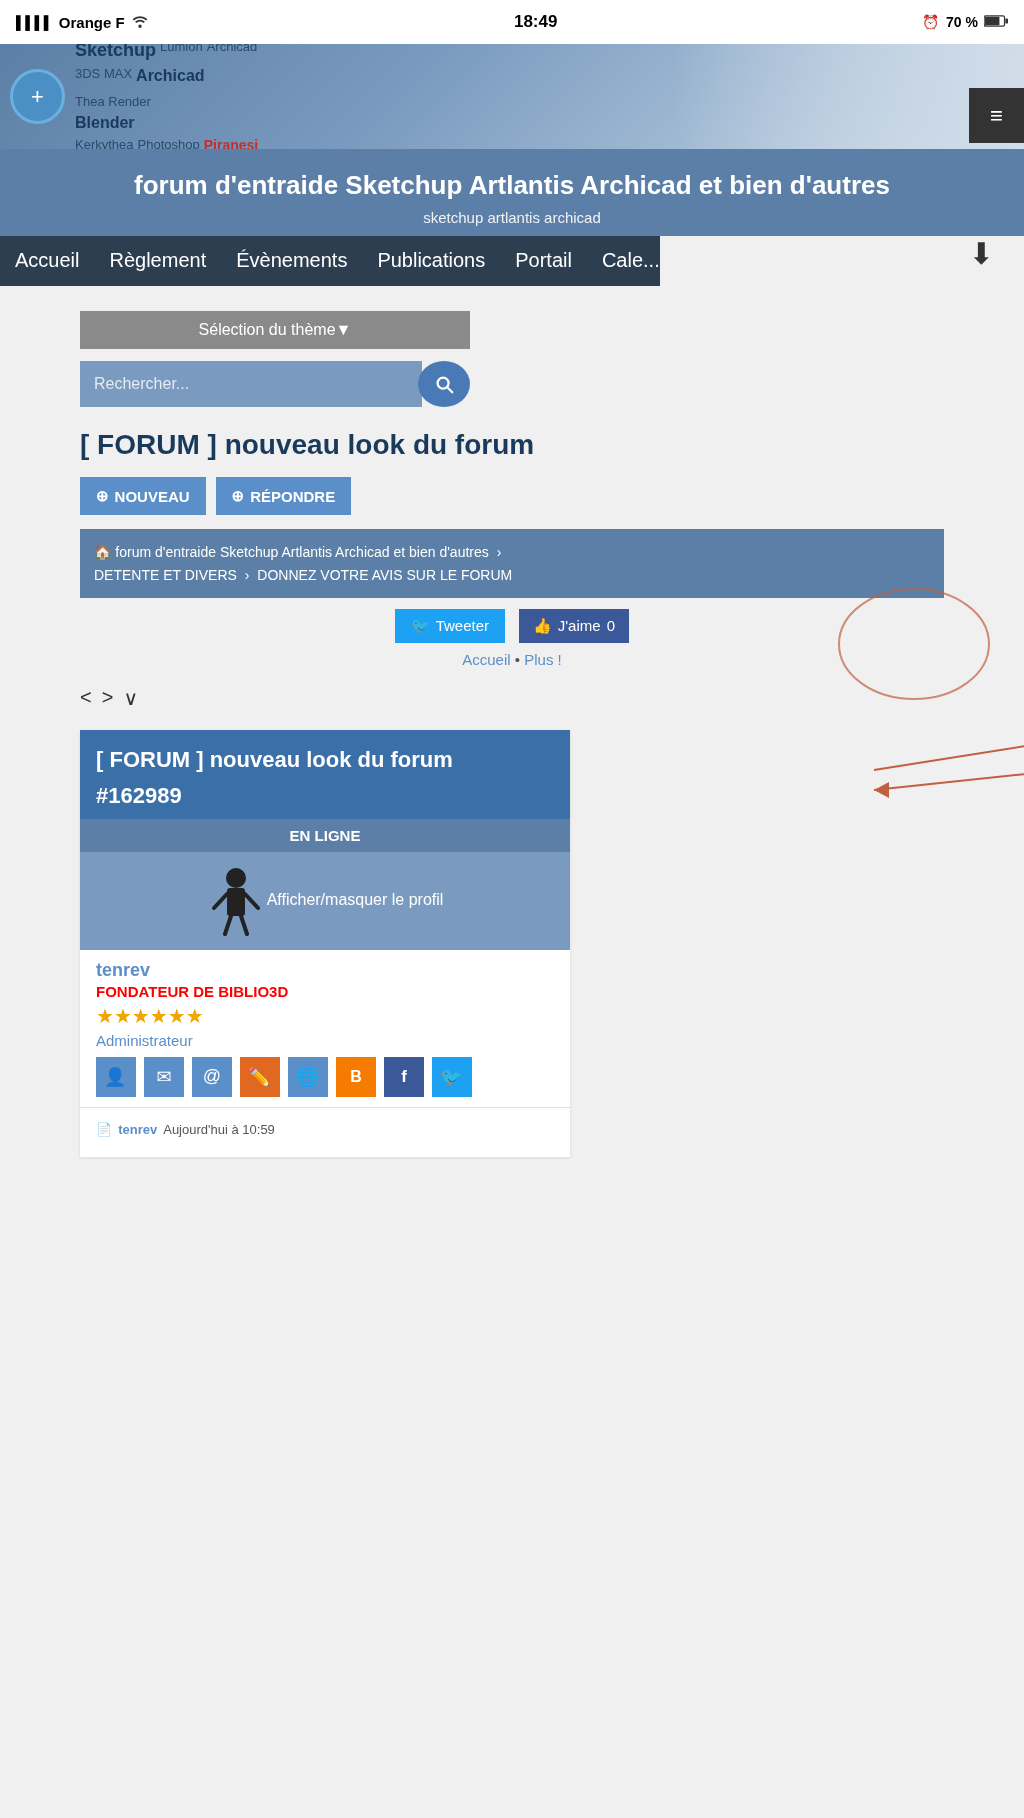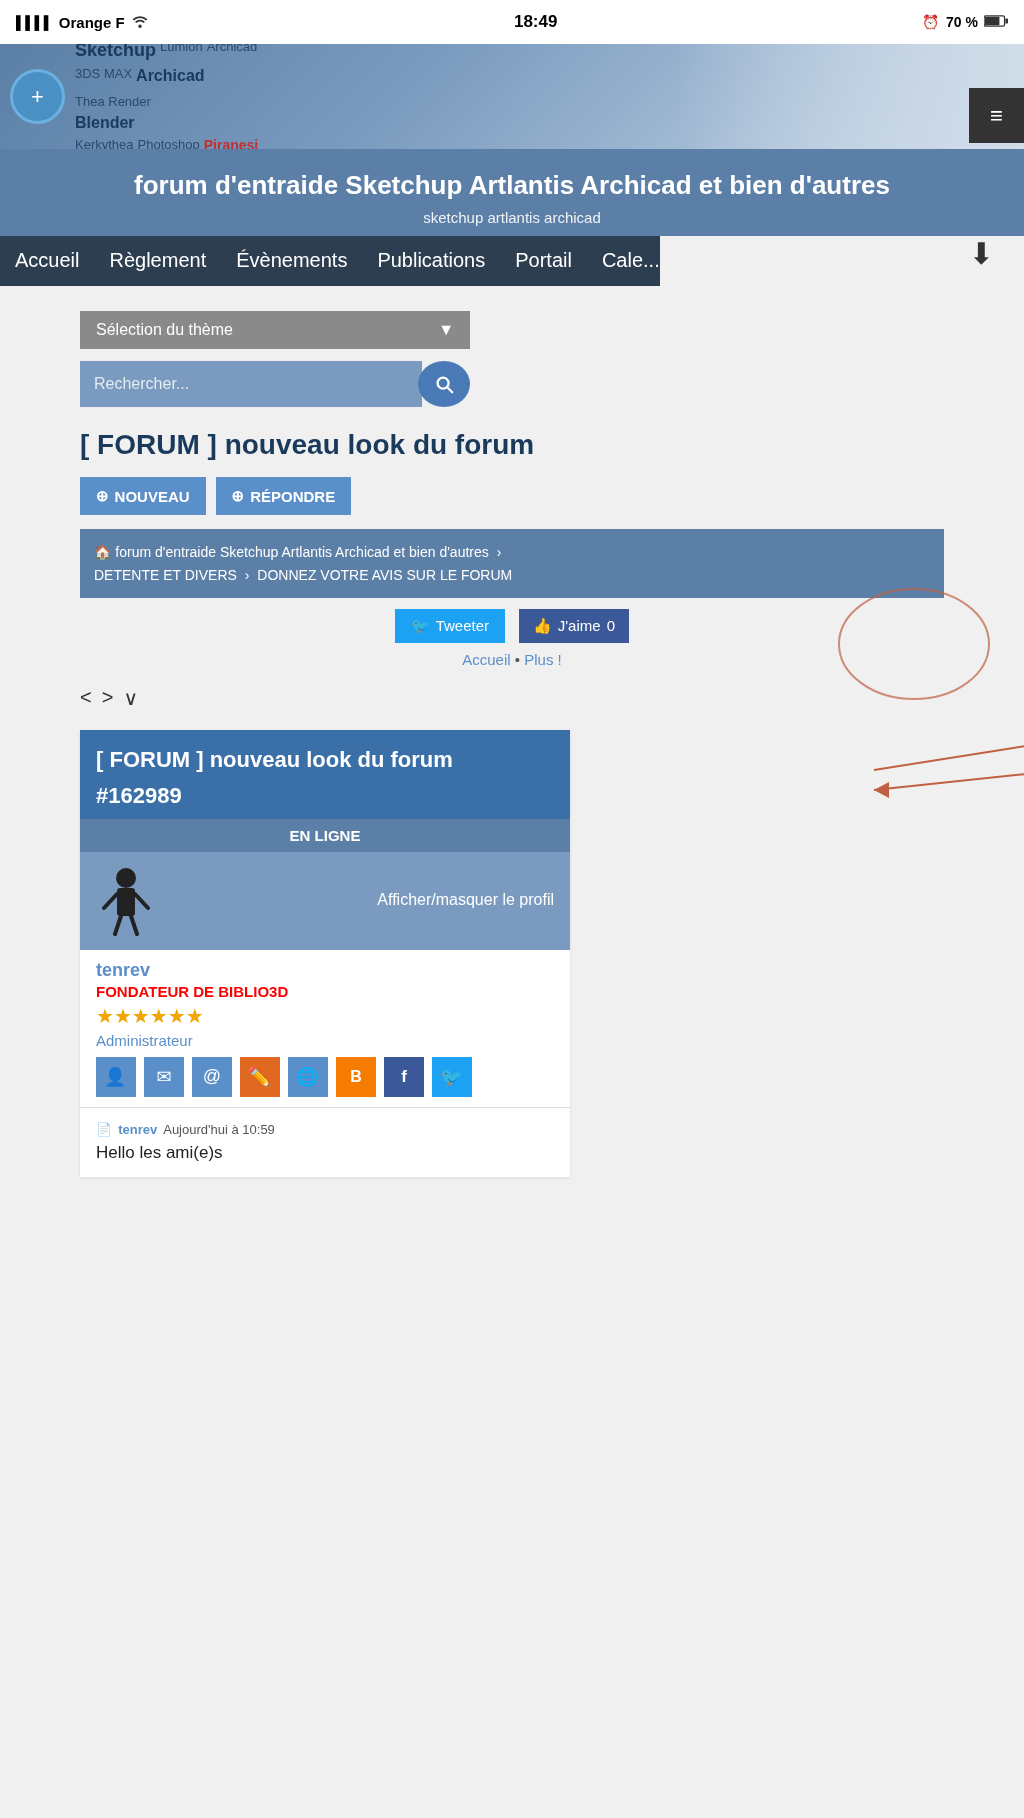--- a/index.html
+++ b/index.html
@@ -106,21 +106,21 @@
     
     .theme-selector {
       background: #8a8a8a;
       border: none;
       color: white;
       font-size: 16px;
       padding: 10px 16px;
       width: 390px;
       display: flex;
       align-items: center;
-      justify-content: space-between;
+      justify-content: center;
       cursor: pointer;
       margin-bottom: 12px;
     }
 
     
     .search-bar {
       display: flex;
       width: 390px;
       margin-bottom: 20px;
     }
@@ -246,21 +246,21 @@
       padding: 8px;
       font-size: 15px;
       font-weight: bold;
     }
 
     
     .profile-row {
       background: #7a9bbf;
       display: flex;
       align-items: center;
-      justify-content: space-between;
+      justify-content: center;
       padding: 14px 16px;
     }
     .avatar-area { display: flex; align-items: center; }
     .avatar-icon {
       width: 60px; height: 70px;
       display: flex; align-items: flex-end; justify-content: center;
     }
     .profile-info { text-align: right; color: white; font-size: 16px; line-height: 1.4; }
 
     
@@ -495,21 +495,20 @@
           <button class="icon-btn icon-btn-tw">🐦</button>
         </div>
       </div>
 
       <div class="post-content">
         <div class="post-meta">
           <span>📄</span>
           <a href="#">tenrev</a>
           <span>Aujourd'hui à 10:59</span>
         </div>
-        <div class="post-text">Hello les ami(e)s</div>
       </div>
     </div>
 
     <svg style="position:absolute; top:-20px; right:-180px; width:260px; height:120px; pointer-events:none;">
 
       <line x1="10" y1="60" x2="200" y2="30" stroke="#c06040" stroke-width="2"></line>
       <polygon points="200,30 185,22 185,38" fill="#c06040"></polygon>
 
       <line x1="200" y1="60" x2="10" y2="80" stroke="#c06040" stroke-width="2"></line>
       <polygon points="10,80 25,72 25,88" fill="#c06040"></polygon>

